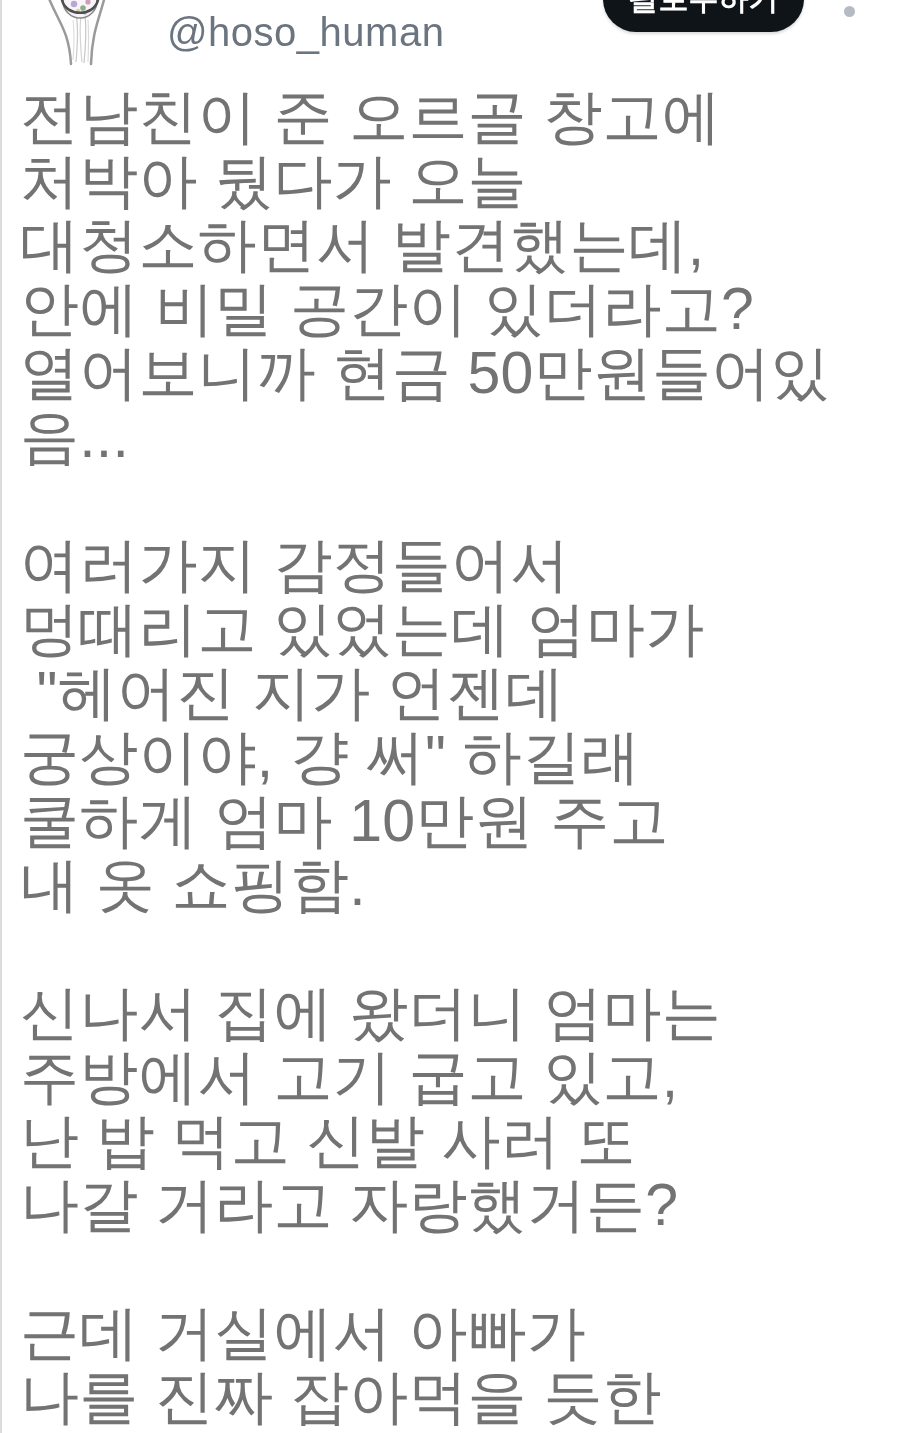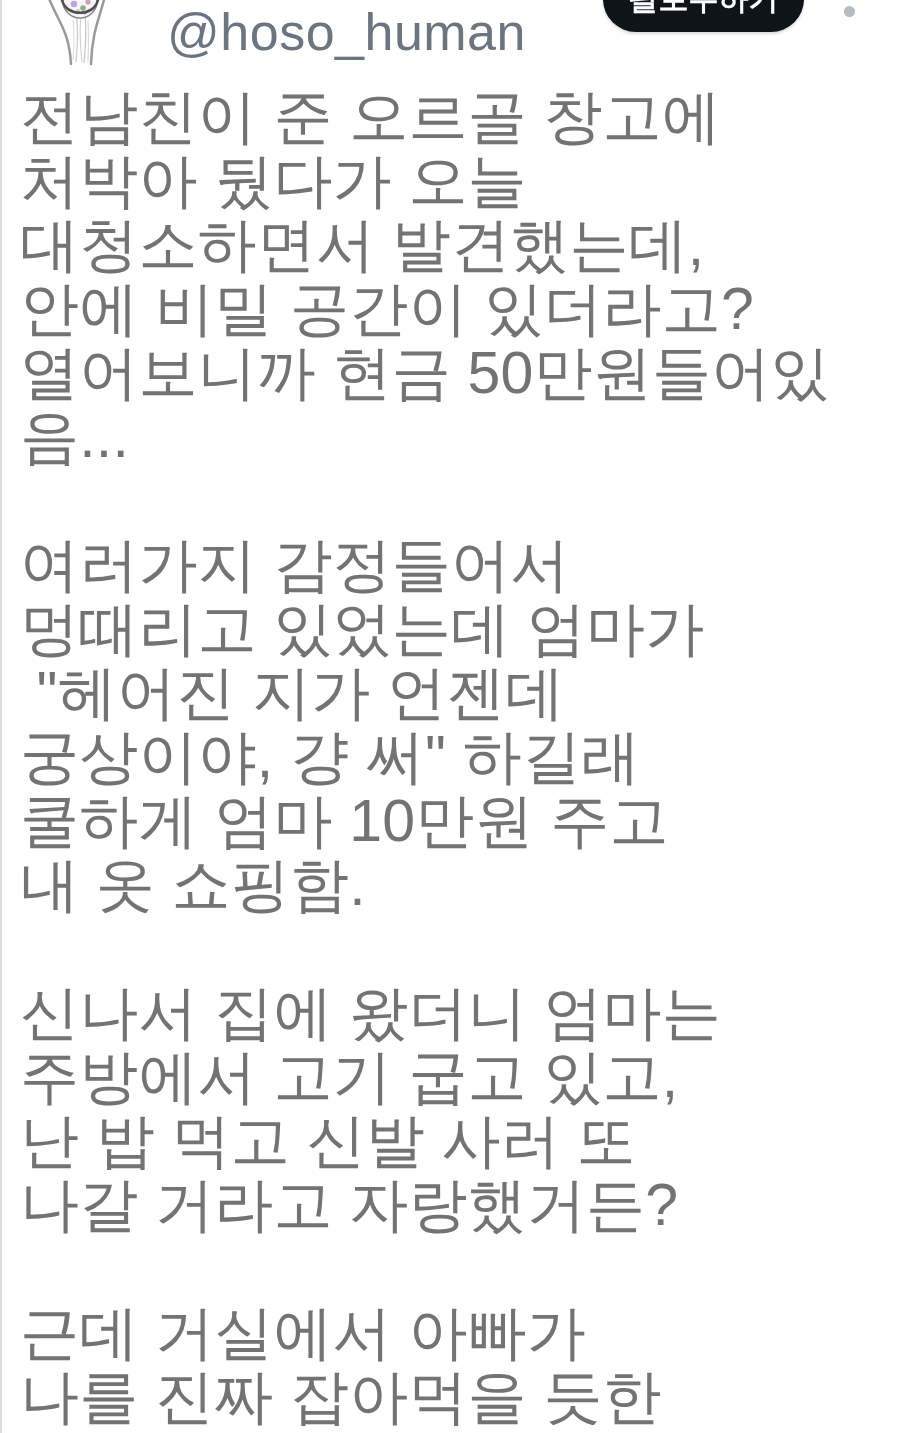--- a/index.html
+++ b/index.html
@@ -28,21 +28,21 @@
   }
   .avatar {
     position: absolute;
     left: 38px; top: 0;
     width: 115px; height: 66px;
     cursor: pointer;
   }
   .handle {
     position: absolute;
     left: 167px; top: 8px;
-    font-size: 52px;
+    font-size: 40px;
     line-height: 48px;
     color: #6b7580;
     letter-spacing: 0.5px;
     white-space: nowrap;
   }
   .follow-button {
     position: absolute;
     left: 603px; top: -34px;
     width: 201px; height: 66px;
     background: #0f1419;

